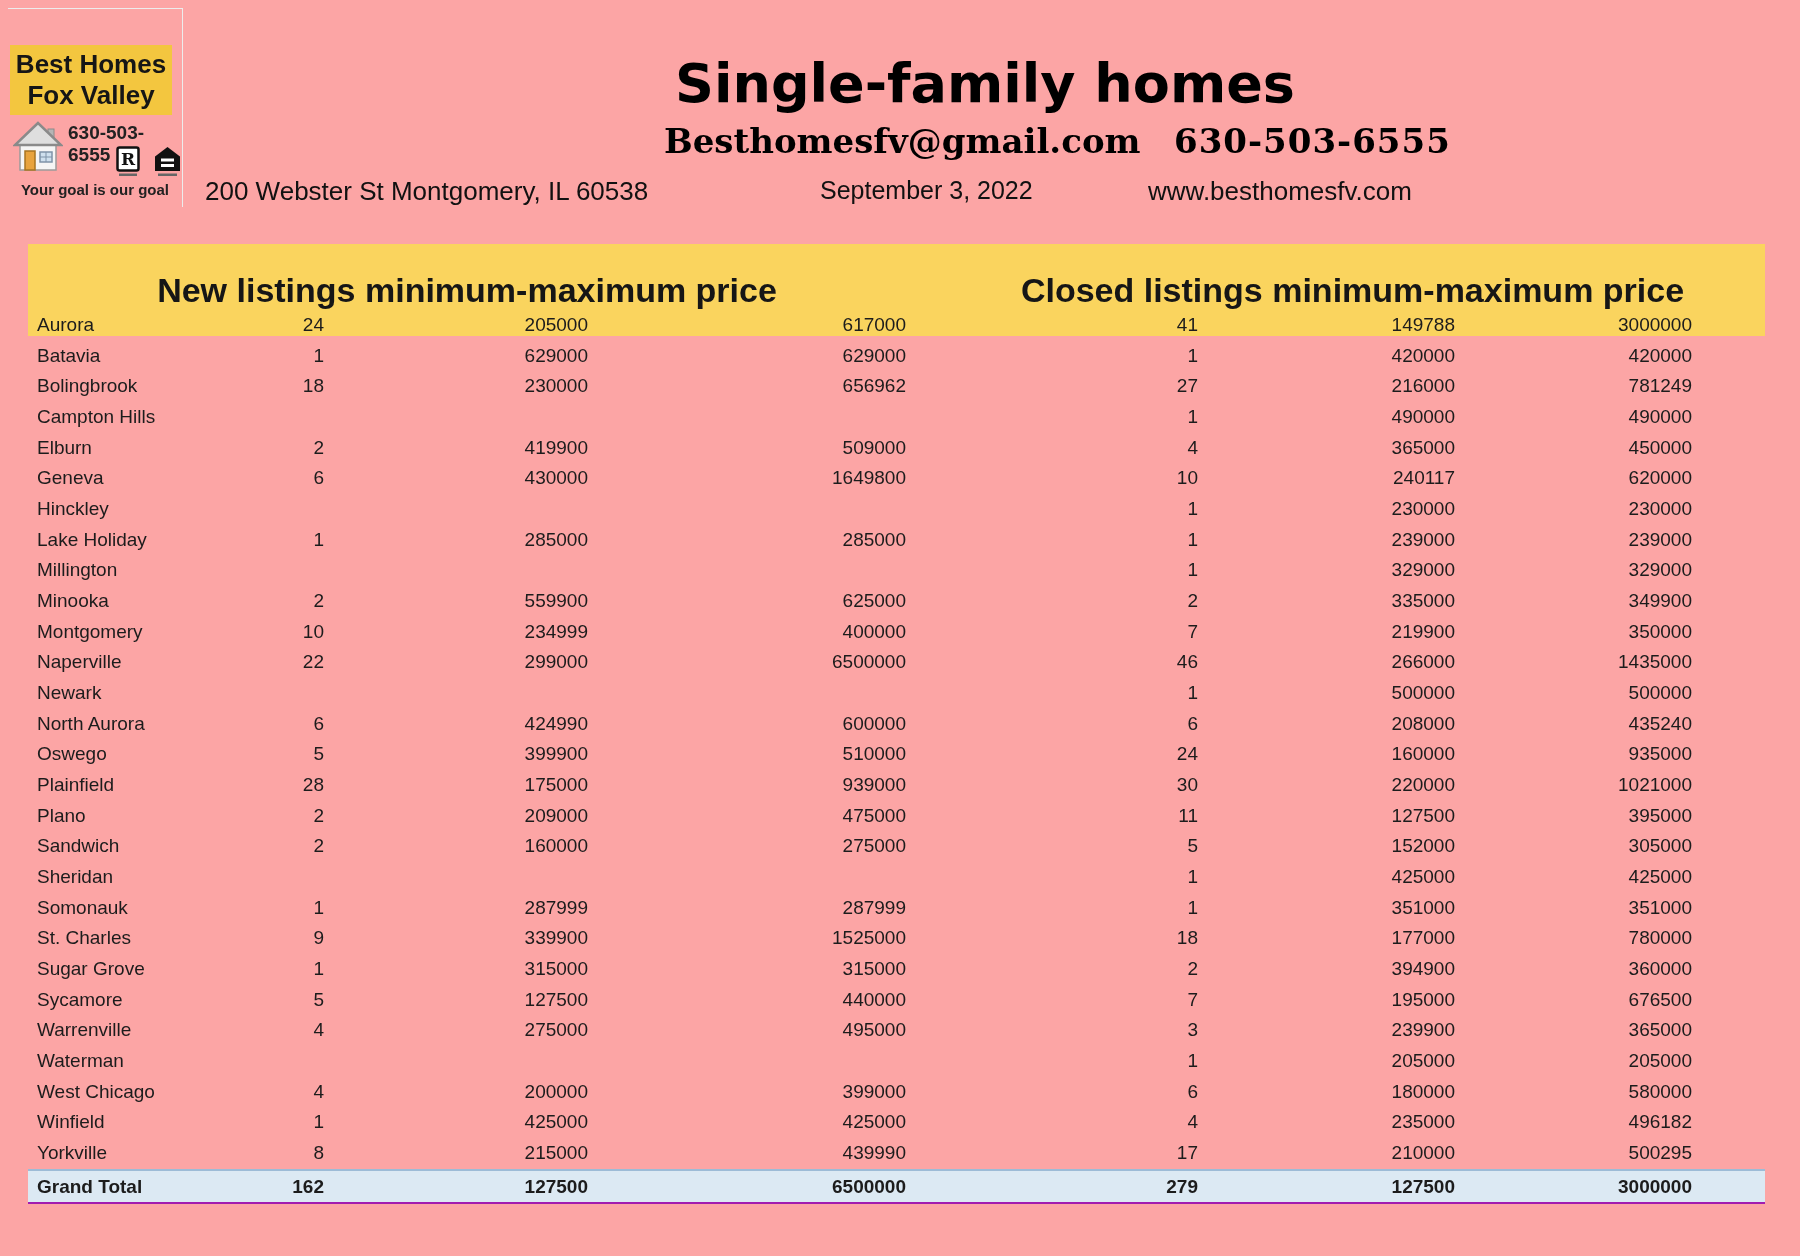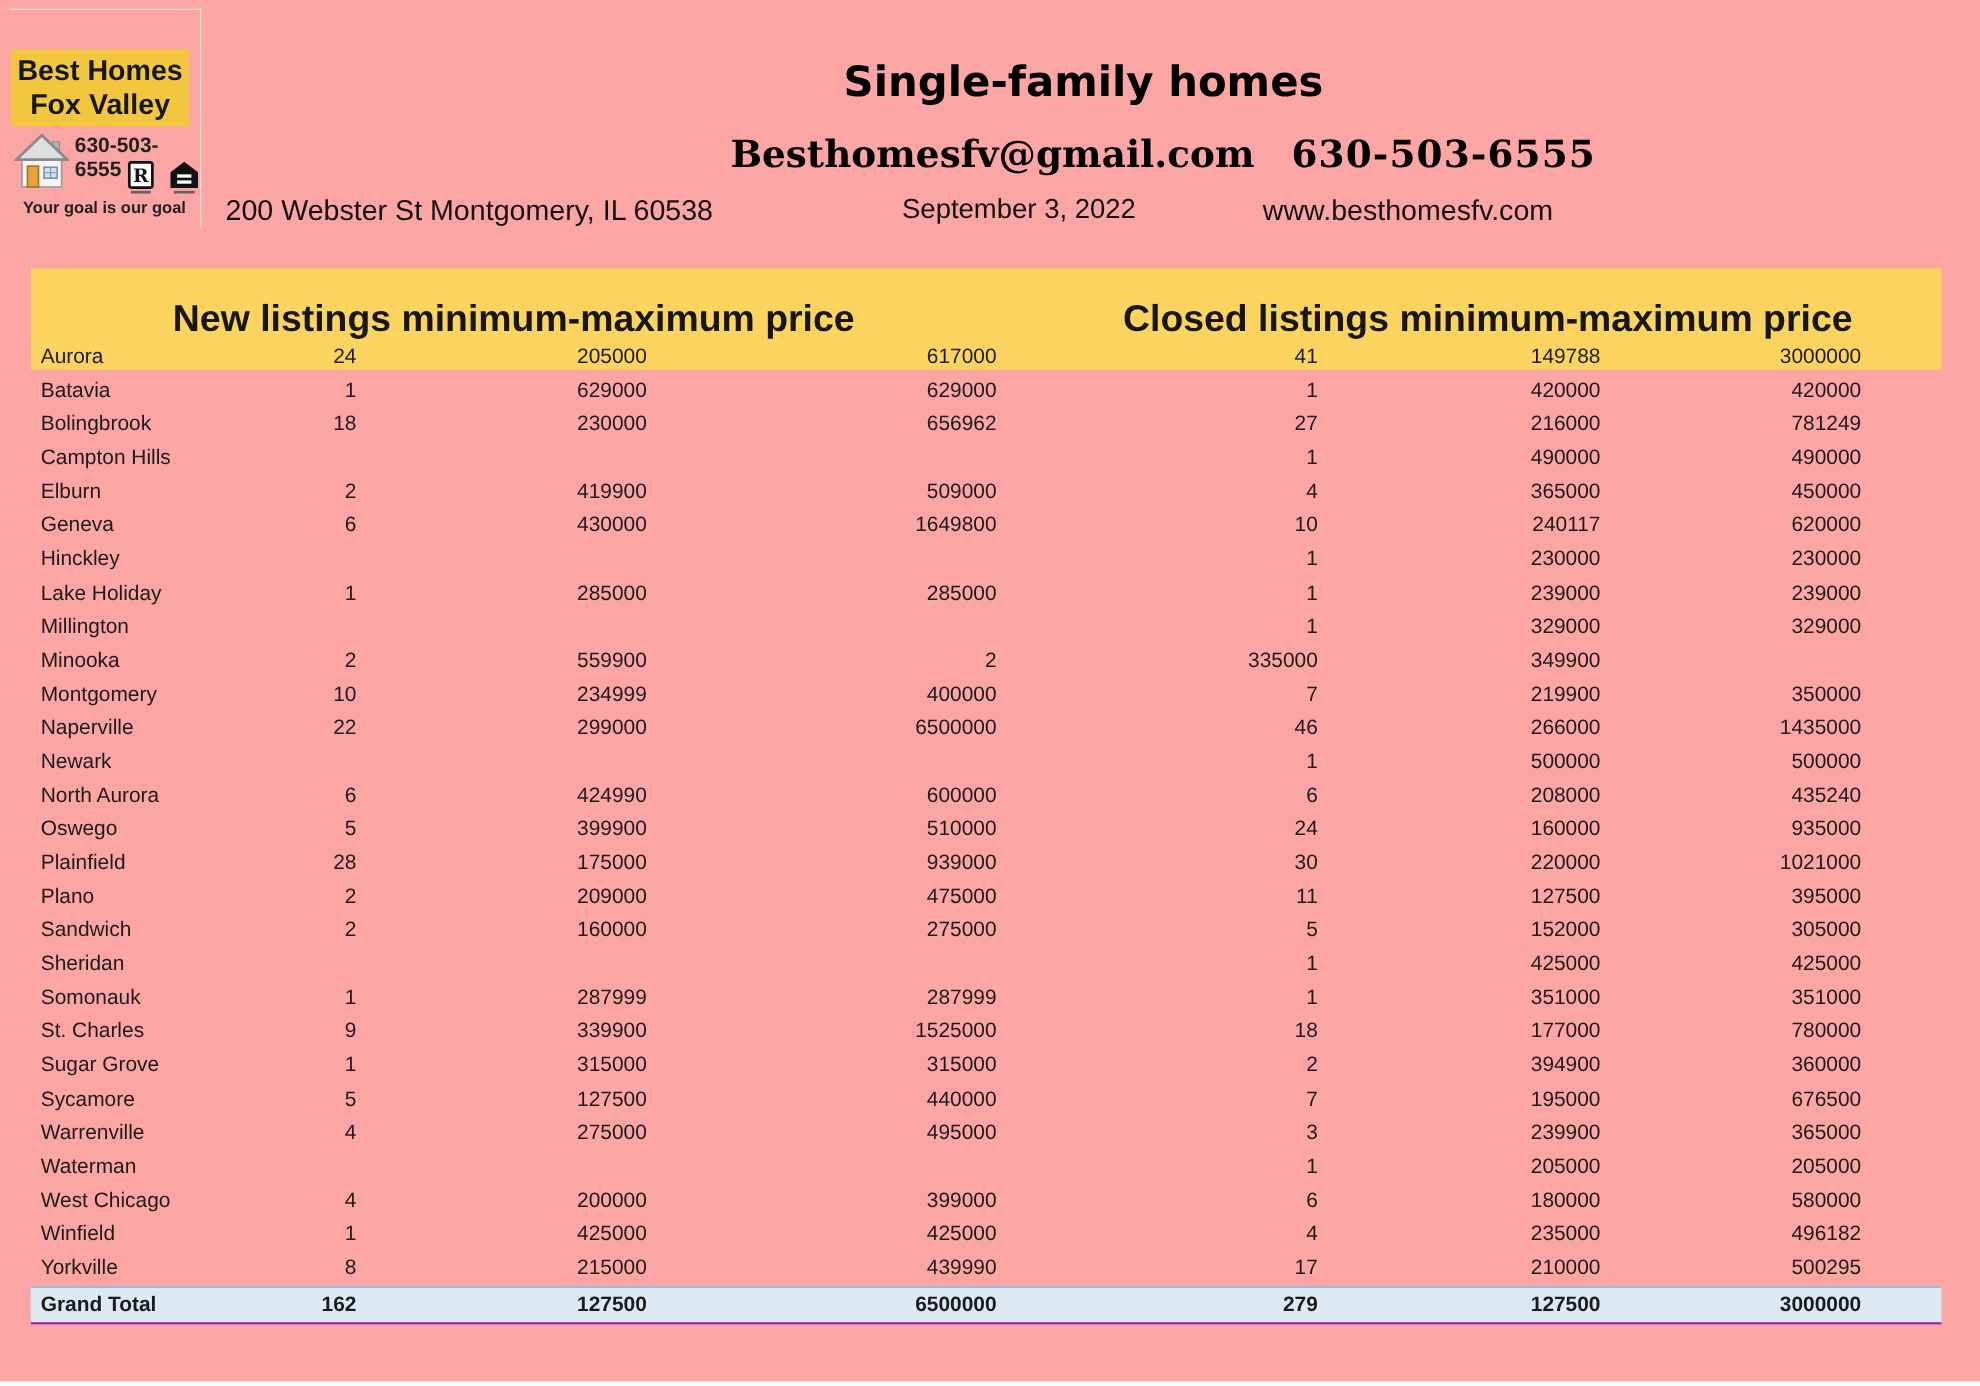--- a/index.html
+++ b/index.html
@@ -12,21 +12,21 @@
               display:flex;flex-direction:column;justify-content:center;align-items:center;}
   .logo-badge-line{font-weight:800;font-size:26px;line-height:31px;letter-spacing:0px;color:#161616;}
   #logo-house-icon{position:absolute;left:5px;top:112px;}
   #logo-phone{position:absolute;left:60px;top:113px;font-weight:800;font-size:19px;color:#222;}
   #realtor-icon{position:absolute;left:108px;top:137px;}
   #equal-housing-icon{position:absolute;left:146px;top:137px;}
   #logo-tagline{position:absolute;left:0px;top:172px;width:174px;text-align:center;font-weight:800;font-size:15px;color:#222;}
 
   
   #page-title{position:absolute;left:600px;top:52px;width:770px;text-align:center;
-              font-family:"DejaVu Sans",sans-serif;font-weight:700;font-size:38px;color:#000;}
+              font-family:"DejaVu Sans",sans-serif;font-weight:700;font-size:54px;color:#000;}
   .brand-line{position:absolute;top:121px;height:46px;font-family:"DejaVu Serif",serif;font-weight:800;font-size:34px;color:#000;white-space:nowrap;}
   #brand-name{left:197px;}
   #brand-email{left:664px;text-align:center;}
   #brand-phone{left:1174px;letter-spacing:1px;}
   .info-line{position:absolute;top:176px;font-weight:400;font-size:26px;color:#111;white-space:nowrap;}
   #info-address{left:205px;}
   #info-date{left:820px;font-size:25px;}
   #info-website{left:1148px;}
 
   
@@ -187,20 +187,21 @@
     <span class="c num"></span>
     <span class="c num">1</span>
     <span class="c num">329000</span>
     <span class="c num">329000</span>
   </div>
 
   <div class="trow">
     <span class="c town">Minooka</span>
     <span class="c num">2</span>
     <span class="c num">559900</span>
+    <span class="c num">625000</span>
     <span class="c num">2</span>
     <span class="c num">335000</span>
     <span class="c num">349900</span>
   </div>
 
   <div class="trow">
     <span class="c town">Montgomery</span>
     <span class="c num">10</span>
     <span class="c num">234999</span>
     <span class="c num">400000</span>

